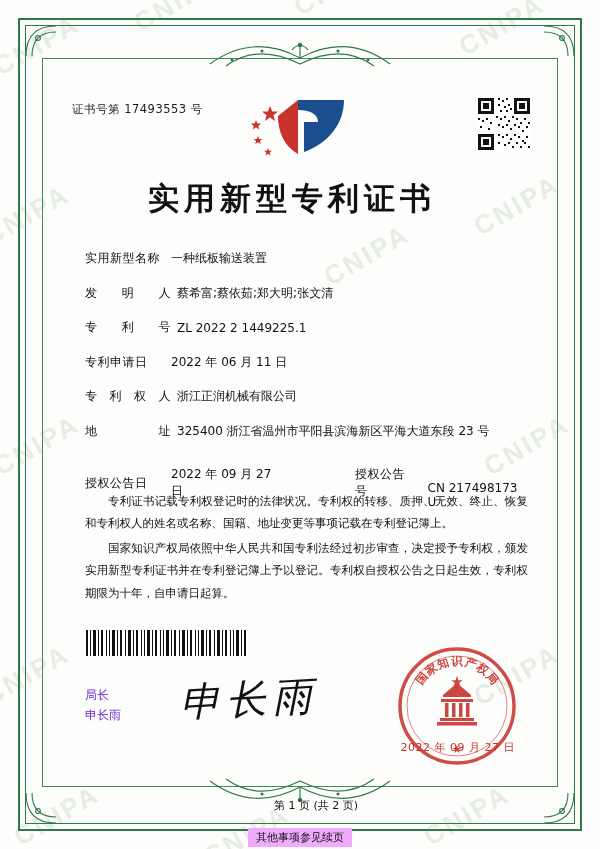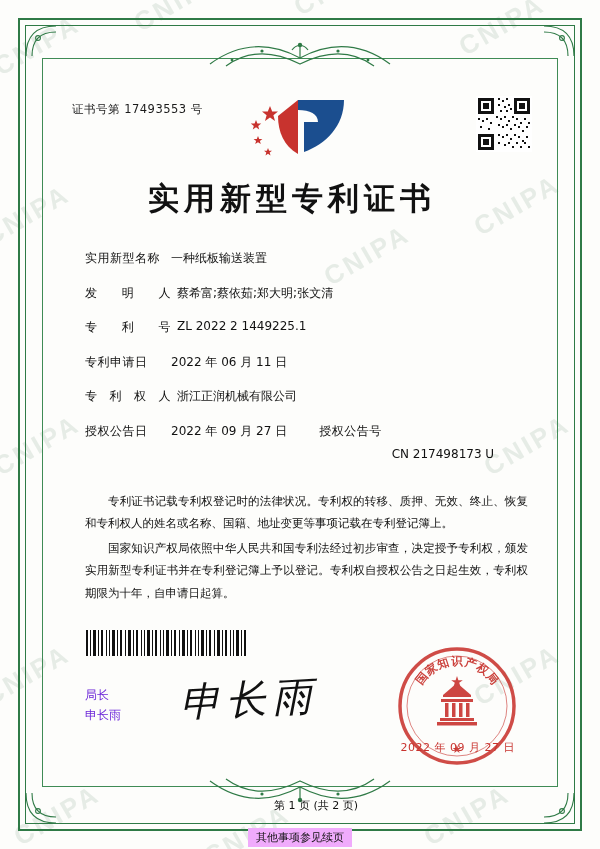--- a/index.html
+++ b/index.html
@@ -127,21 +127,21 @@
     font-family: "DejaVu Serif", "Liberation Serif", serif;
   }
   .fields {
     position: absolute;
     left: 85px;
     right: 70px;
     top: 250px;
   }
   .field-row {
     display: flex;
-    align-items: flex-start;
+    align-items: center;
     margin-bottom: 17.5px;
     font-size: 12px;
     color: #111;
   }
   .field-label {
     width: 86px;
     flex: 0 0 86px;
     letter-spacing: 0.5px;
     font-size: 12px;
     color: #111;
@@ -155,21 +155,21 @@
     padding-right: 6px;
   }
   .field-value {
     font-size: 12px;
     color: #111;
   }
   .field-row.dual {
     justify-content: flex-start;
   }
   .field-row .second-label {
-    margin-left: 32px;
+    margin-left: 68px;
     letter-spacing: 0.5px;
   }
   .field-row .second-value {
     margin-left: 10px;
     margin-top: 24px;
   }
   .paragraphs {
     position: absolute;
     left: 85px;
     right: 72px;
@@ -441,20 +441,24 @@
         <span class="field-value">ZL 2022 2 1449225.1</span>
       </div>
       <div class="field-row">
         <span class="field-label">专利申请日</span>
         <span class="field-value">2022 年 06 月 11 日</span>
       </div>
       <div class="field-row">
         <span class="field-label spread">专利权人</span>
         <span class="field-value">浙江正润机械有限公司</span>
       </div>
+      <div class="field-row">
+        <span class="field-label spread">地址</span>
+        <span class="field-value">325400 浙江省温州市平阳县滨海新区平海大道东段 23 号</span>
+      </div>
       <div class="field-row dual">
         <span class="field-label">授权公告日</span>
         <span class="field-value">2022 年 09 月 27 日</span>
         <span class="second-label">授权公告号</span>
         <span class="field-value second-value">CN 217498173 U</span>
       </div>
     </div>
 
     <div class="paragraphs">
       <p>专利证书记载专利权登记时的法律状况。专利权的转移、质押、无效、终止、恢复和专利权人的姓名或名称、国籍、地址变更等事项记载在专利登记簿上。</p>

